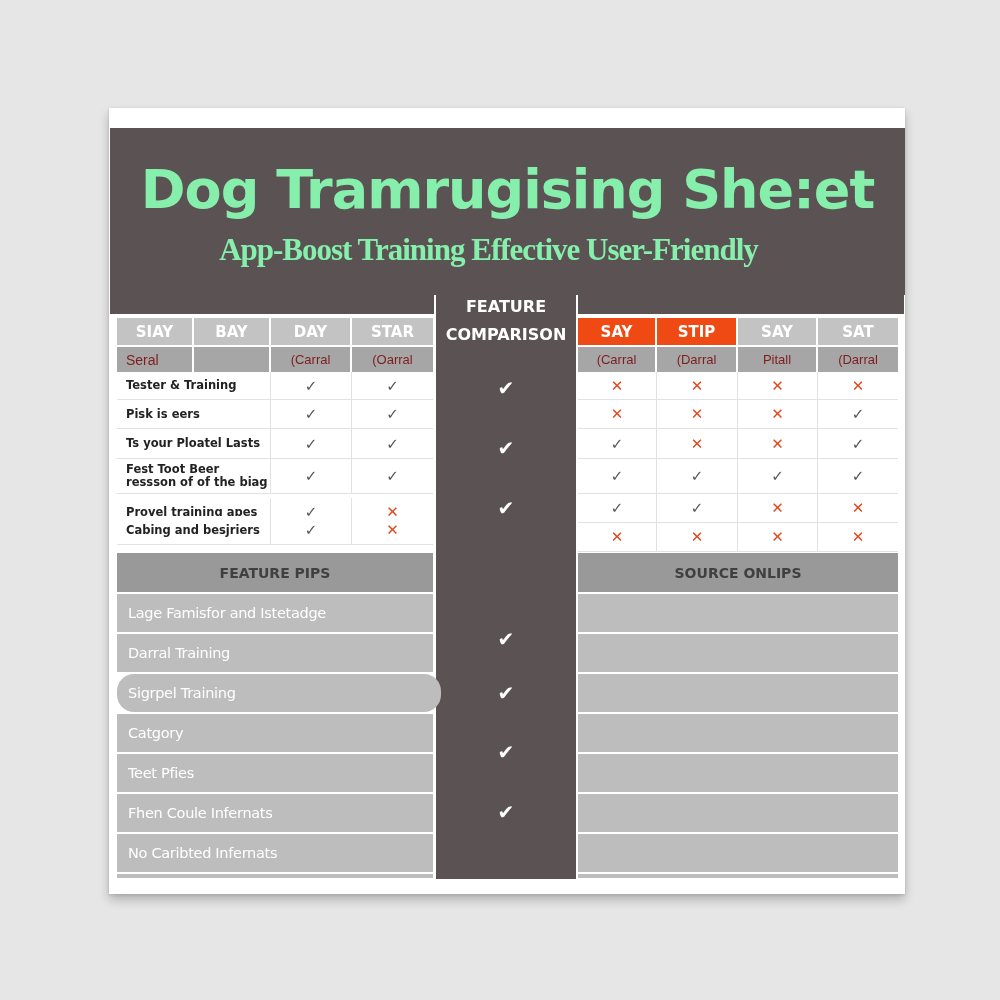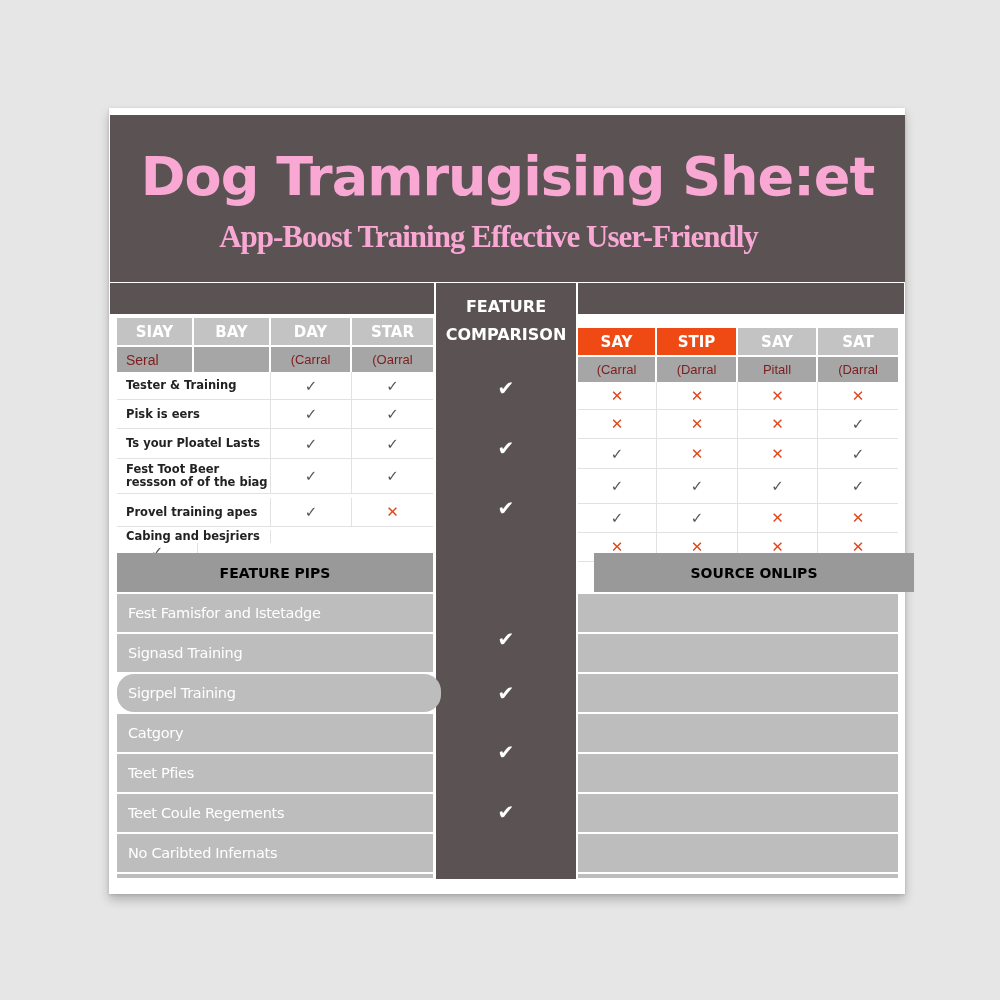--- a/index.html
+++ b/index.html
@@ -5,22 +5,22 @@
   * { box-sizing: border-box; margin: 0; padding: 0; }
   html, body { width: 1000px; height: 1000px; background: #e6e6e6; overflow: hidden; }
   body { position: relative; font-family: "Liberation Sans", "DejaVu Sans", sans-serif; }
 
   .card {
     position: absolute; left: 109px; top: 108px; width: 796px; height: 786px;
     background: #ffffff;
     box-shadow: 0 6px 10px rgba(0,0,0,0.22), 0 1px 3px rgba(0,0,0,0.12);
   }
   .banner {
-    position: absolute; left: 1px; top: 7px; width: 795px; height: 167px;
-    background: #5b5353; color: #f9a8d4; text-align: center;
+    position: absolute; left: 1px; top: 20px; width: 795px; height: 167px;
+    background: #5b5353; color: #86efac; text-align: center;
   }
   .banner .title {
     position: absolute; left: 0; right: 0; top: 30px;
     font-family: "DejaVu Sans", sans-serif; font-weight: bold;
     font-size: 54px; letter-spacing: -1px; white-space: nowrap; line-height: 64px;
   }
   .banner .subtitle {
     position: absolute; left: 0; right: 38px; top: 102px;
     font-family: Liberation Serif, serif; font-weight: bold;
     font-size: 31px; letter-spacing: -1px; white-space: nowrap; line-height: 40px;
@@ -62,21 +62,21 @@
   .body-row { border-bottom: 1px solid #e2e2e2; background: #fff; }
   .body-row .cell { border-right: 1px solid #e2e2e2; font-size: 15px; }
   .body-row .cell.label {
     justify-content: flex-start; padding-left: 9px; color: #222; font-size: 11.5px;
     font-weight: bold; line-height: 13px; font-family: "DejaVu Sans", sans-serif;
   }
   .ck { color: #555; font-size: 15px; }
   .xx { color: #e0481c; font-size: 15px; font-weight: bold; }
 
   .section-hdr {
-    position: absolute; background: #999999; color: #000000; text-align: center;
+    position: absolute; background: #999999; color: #404040; text-align: center;
     font-weight: bold; font-size: 14px; font-family: "DejaVu Sans", sans-serif;
     display: flex; align-items: center; justify-content: center;
   }
   .list-row {
     position: absolute; background: #bdbdbd; color: #fff; font-size: 14.5px;
     display: flex; align-items: center; padding-left: 11px; letter-spacing: -0.3px;
     font-family: "DejaVu Sans", sans-serif;
   }
 </style>
 </head>
@@ -144,21 +144,21 @@
         </div>
         <div class="body-row" style="top: 180px; height: 29px; width: 316px;">
           <div class="cell label" style="width: 154px;">Provel training apes</div>
           <div class="cell" style="width: 81px;">
             <span class="ck">✓</span>
           </div>
           <div class="cell" style="width: 81px; border-right: none;">
             <span class="xx">✕</span>
           </div>
         </div>
-        <div class="body-row" style="top: 212px; height: 29px; width: 316px; flex-direction: column;">
+        <div class="body-row" style="top: 198px; height: 29px; width: 316px;">
           <div class="cell label" style="width: 154px;">Cabing and besjriers</div>
           <div class="cell" style="width: 81px;">
             <span class="ck">✓</span>
           </div>
           <div class="cell" style="width: 81px; border-right: none;">
             <span class="xx">✕</span>
           </div>
         </div>
       </div>
   </div>
@@ -172,21 +172,21 @@
         <div class="mcheck" style="top: 95px;">✔</div>
         <div class="mcheck" style="top: 155px;">✔</div>
         <div class="mcheck" style="top: 215px;">✔</div>
         <div class="mcheck" style="top: 346px;">✔</div>
         <div class="mcheck" style="top: 400px;">✔</div>
         <div class="mcheck" style="top: 459px;">✔</div>
         <div class="mcheck" style="top: 519px;">✔</div>
       </div>
   </div>
 
-  <div class="tbl" id="right-table" style="left:469px; top:220px; width:320px; height:235px;">
+  <div class="tbl" id="right-table" style="left:469px; top:210px; width:320px; height:235px;">
     <div class="hdr-row" style="top:0; height:27px; width:320px;">
       <div class="cell orange" style="width:79px">SAY</div>
       <div class="cell orange" style="width:81px">STIP</div>
       <div class="cell" style="width:80px">SAY</div>
       <div class="cell" style="width:80px; border-right:none">SAT</div>
     </div>
     <div class="sub-row" style="top:27px; height:27px; width:320px;">
       <div class="cell" style="width:79px">(Carral</div>
       <div class="cell" style="width:81px">(Darral</div>
       <div class="cell" style="width:80px">Pitall</div>
@@ -275,30 +275,30 @@
           </div>
           <div class="cell" style="width: 80px; border-right: none;">
             <span class="xx">✕</span>
           </div>
         </div>
       </div>
   </div>
 
   <div class="section-hdr" style="left:8px; top:445px; width:316px; height:39px;">FEATURE PIPS</div>
   <div id="pips-list">
-      <div class="list-row" style="left: 8px; width: 316px; top: 486px; height: 38px;">Fest Famisfor and Istetadge</div>
-      <div class="list-row" style="left: 8px; width: 316px; top: 526px; height: 38px;">Signasd Training</div>
+      <div class="list-row" style="left: 8px; width: 316px; top: 486px; height: 38px;">Lage Famisfor and Istetadge</div>
+      <div class="list-row" style="left: 8px; width: 316px; top: 526px; height: 38px;">Darral Training</div>
       <div class="list-row" style="left: 8px; width: 324px; top: 566px; height: 38px; border-radius: 17px;">Sigrpel Training</div>
       <div class="list-row" style="left: 8px; width: 316px; top: 606px; height: 38px;">Catgory</div>
       <div class="list-row" style="left: 8px; width: 316px; top: 646px; height: 38px;">Teet Pfies</div>
-      <div class="list-row" style="left: 8px; width: 316px; top: 686px; height: 38px;">Teet Coule Regements</div>
+      <div class="list-row" style="left: 8px; width: 316px; top: 686px; height: 38px;">Fhen Coule Infernats</div>
       <div class="list-row" style="left: 8px; width: 316px; top: 726px; height: 38px;">No Caribted Infernats</div>
     </div>
 
-  <div class="section-hdr" style="left:485px; top:445px; width:320px; height:39px;">SOURCE ONLIPS</div>
+  <div class="section-hdr" style="left:469px; top:445px; width:320px; height:39px;">SOURCE ONLIPS</div>
   <div id="onlips-list">
       <div class="list-row" style="left: 469px; width: 320px; top: 486px; height: 38px;"></div>
       <div class="list-row" style="left: 469px; width: 320px; top: 526px; height: 38px;"></div>
       <div class="list-row" style="left: 469px; width: 320px; top: 566px; height: 38px;"></div>
       <div class="list-row" style="left: 469px; width: 320px; top: 606px; height: 38px;"></div>
       <div class="list-row" style="left: 469px; width: 320px; top: 646px; height: 38px;"></div>
       <div class="list-row" style="left: 469px; width: 320px; top: 686px; height: 38px;"></div>
       <div class="list-row" style="left: 469px; width: 320px; top: 726px; height: 38px;"></div>
     </div>
 

